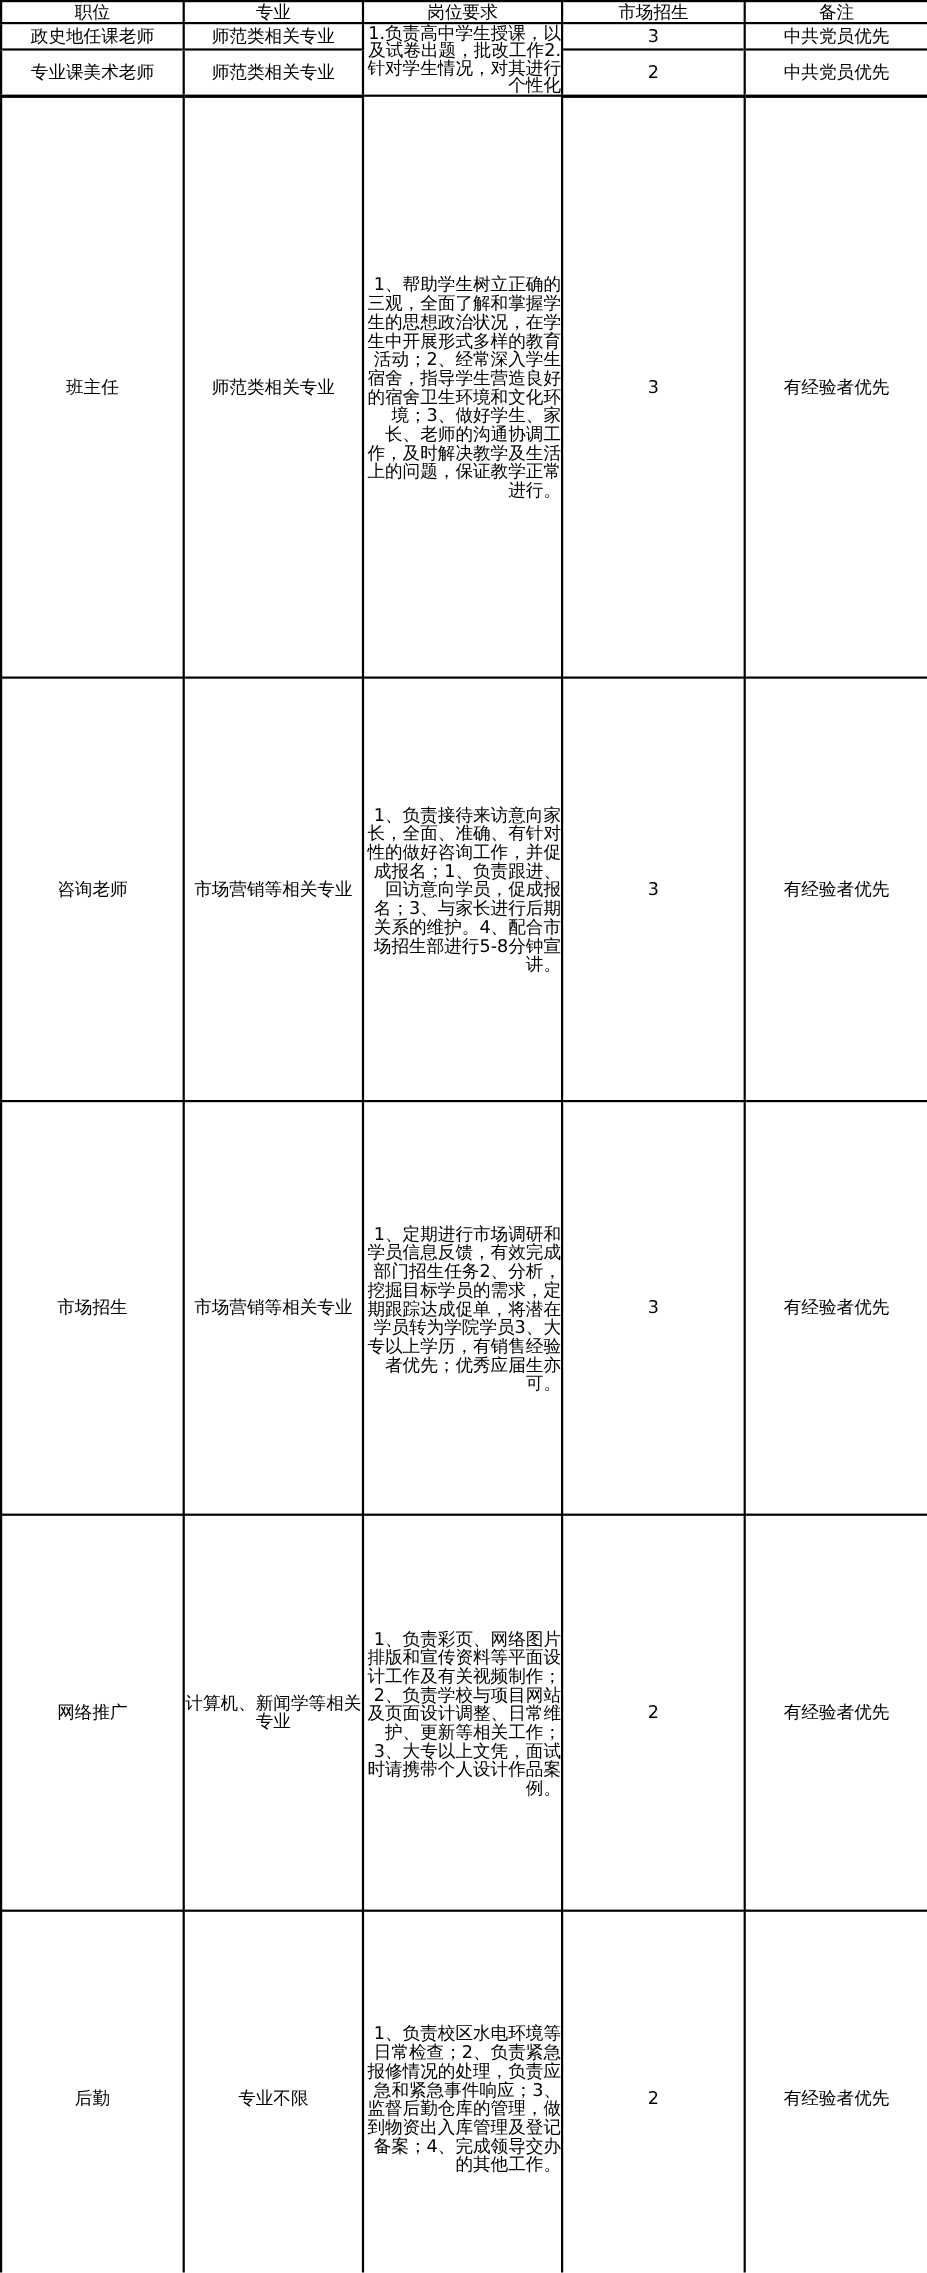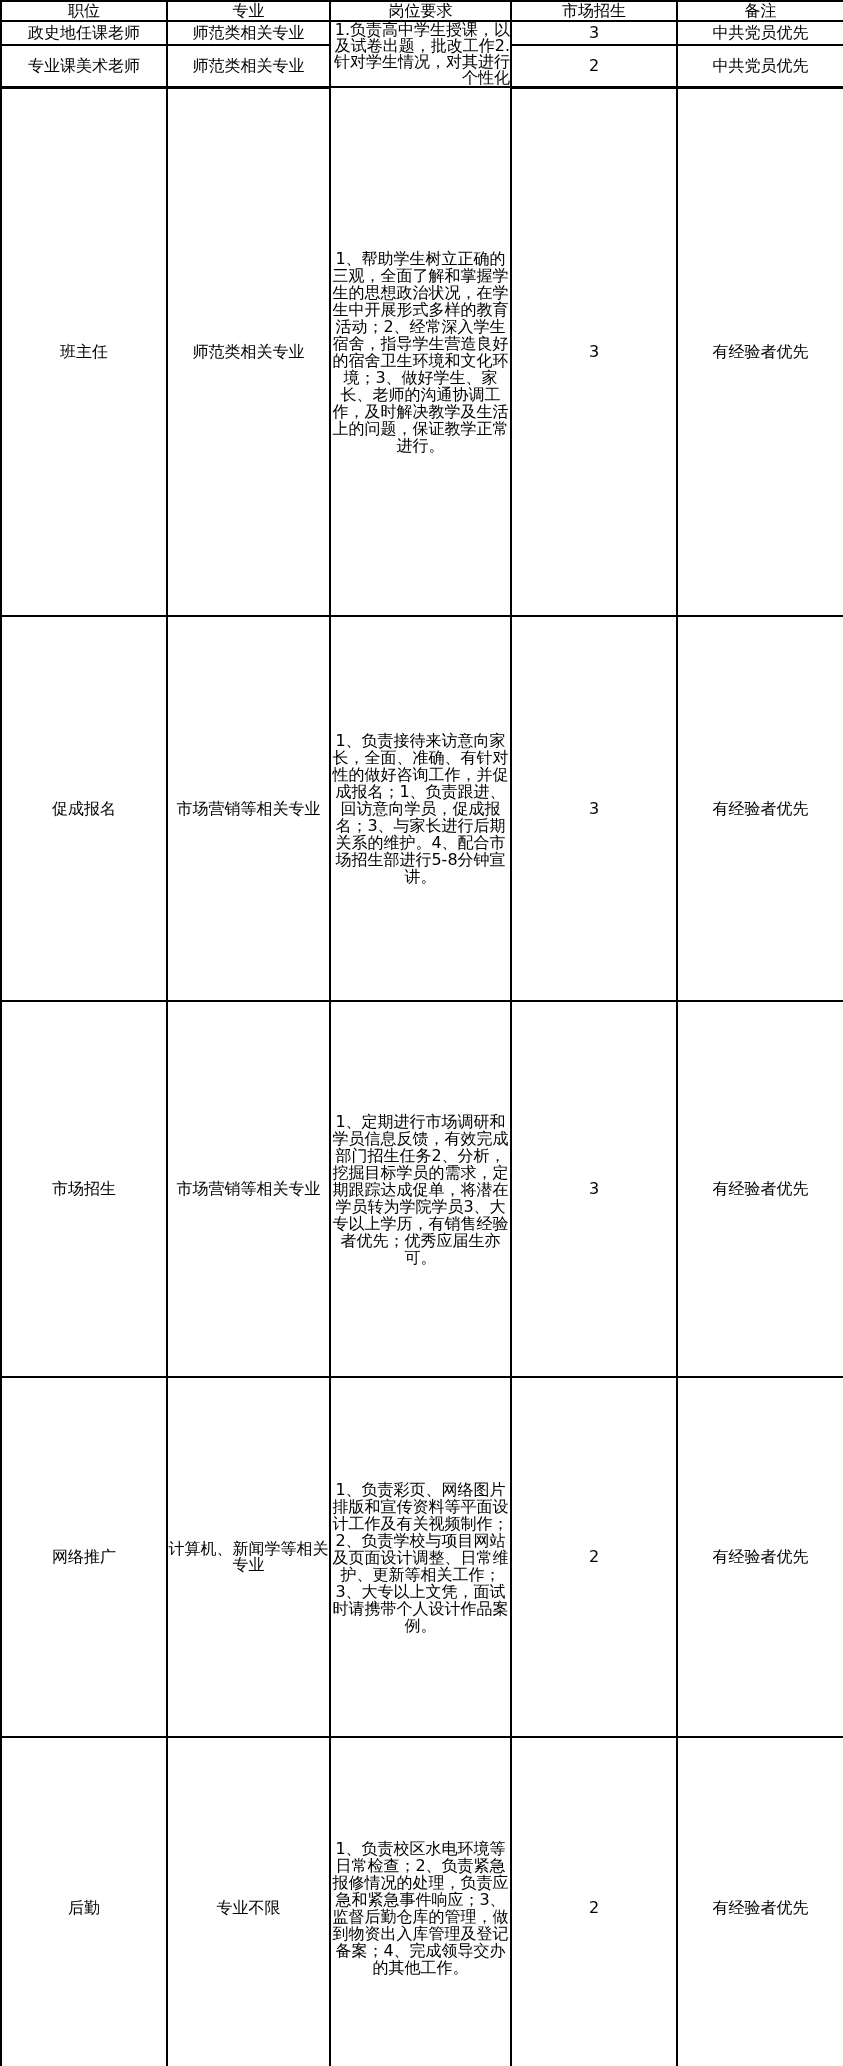--- a/index.html
+++ b/index.html
@@ -25,21 +25,21 @@
     overflow: hidden;
     color: #000000;
     background: #ffffff;
   }
   .c-center {
     text-align: center;
     vertical-align: middle;
     line-height: 16px;
   }
   .c-req {
-    text-align: center;
+    text-align: right;
     vertical-align: middle;
     line-height: 17px;
     padding: 0 2px;
     word-break: break-all;
     margin-left: 44px;
   }
   .c-req-small {
     text-align: right;
     vertical-align: middle;
     line-height: 16px;
@@ -90,21 +90,21 @@
     <td class="c-center">中共党员优先</td>
   </tr>
   <tr class="r3">
     <td class="c-center">班主任</td>
     <td class="c-center">师范类相关专业</td>
     <td class="c-req">1、帮助学生树立正确的三观，全面了解和掌握学生的思想政治状况，在学生中开展形式多样的教育活动；2、经常深入学生宿舍，指导学生营造良好的宿舍卫生环境和文化环境；3、做好学生、家长、老师的沟通协调工作，及时解决教学及生活上的问题，保证教学正常进行。</td>
     <td class="c-center">3</td>
     <td class="c-center">有经验者优先</td>
   </tr>
   <tr class="r4">
-    <td class="c-center">促成报名</td>
+    <td class="c-center">咨询老师</td>
     <td class="c-center">市场营销等相关专业</td>
     <td class="c-req">1、负责接待来访意向家长，全面、准确、有针对性的做好咨询工作，并促成报名；1、负责跟进、回访意向学员，促成报名；3、与家长进行后期关系的维护。4、配合市场招生部进行5-8分钟宣讲。</td>
     <td class="c-center">3</td>
     <td class="c-center">有经验者优先</td>
   </tr>
   <tr class="r5">
     <td class="c-center">市场招生</td>
     <td class="c-center">市场营销等相关专业</td>
     <td class="c-req">1、定期进行市场调研和学员信息反馈，有效完成部门招生任务2、分析，挖掘目标学员的需求，定期跟踪达成促单，将潜在学员转为学院学员3、大专以上学历，有销售经验者优先；优秀应届生亦可。</td>
     <td class="c-center">3</td>

